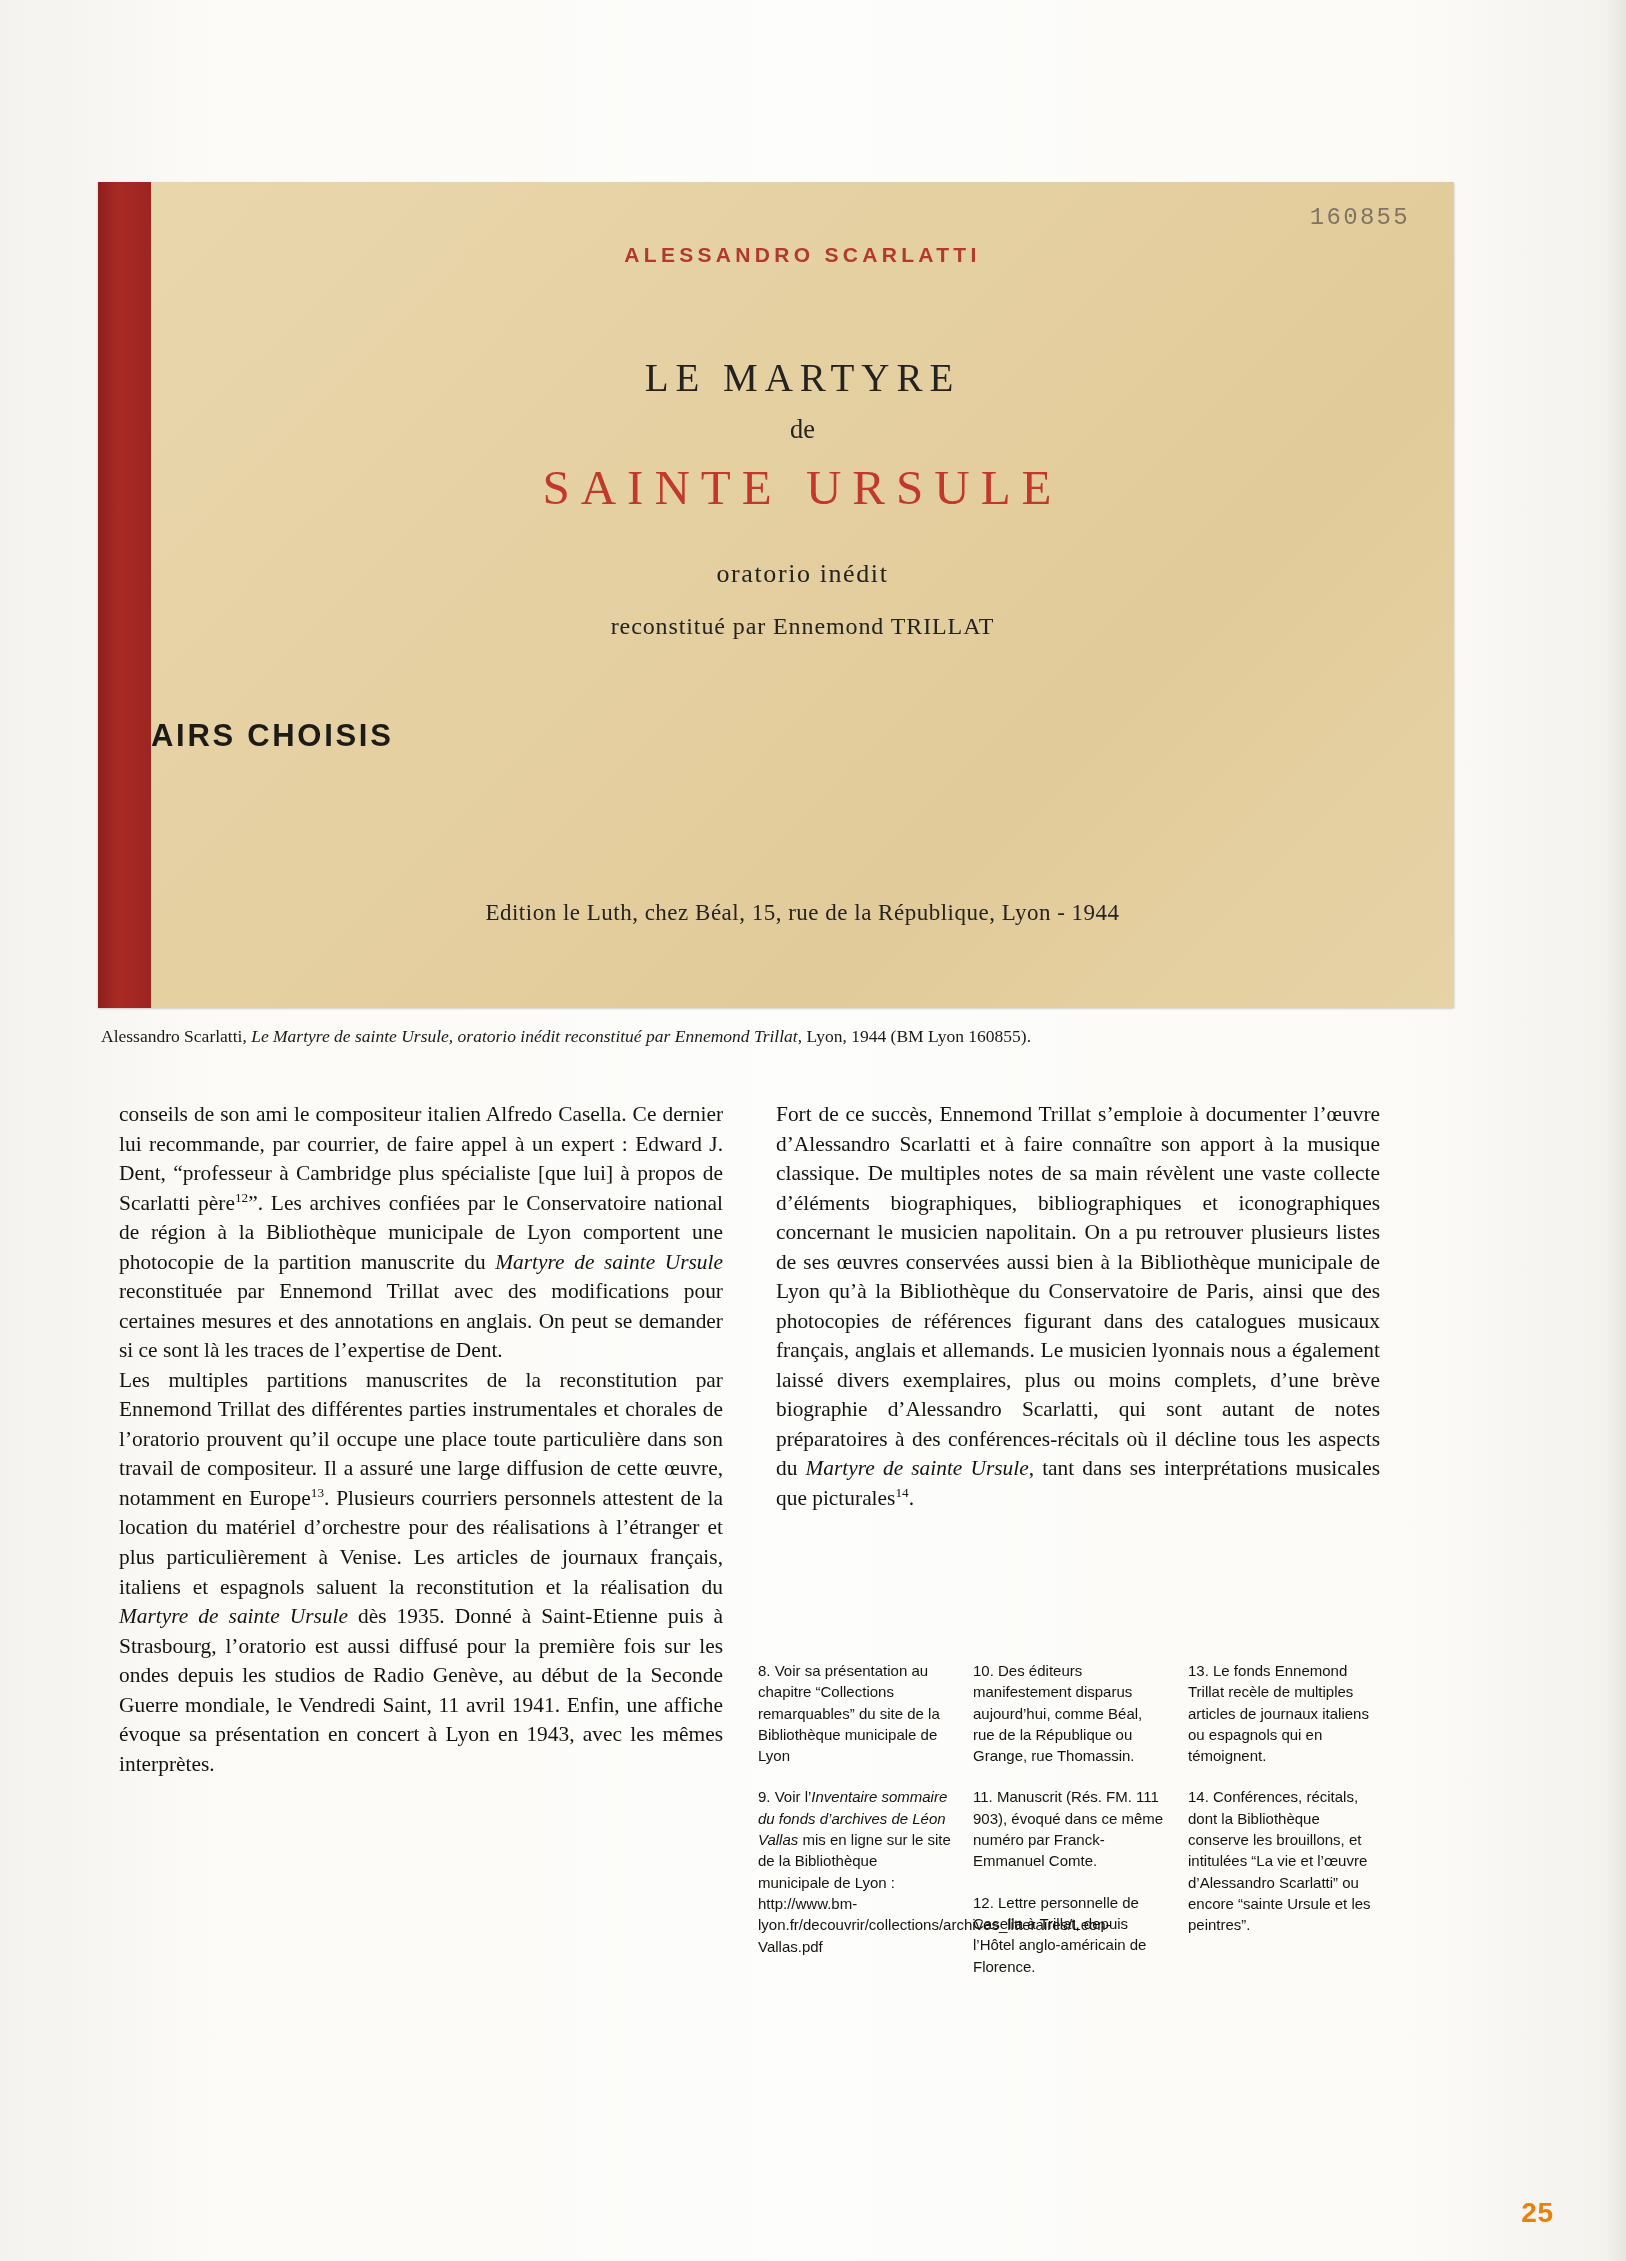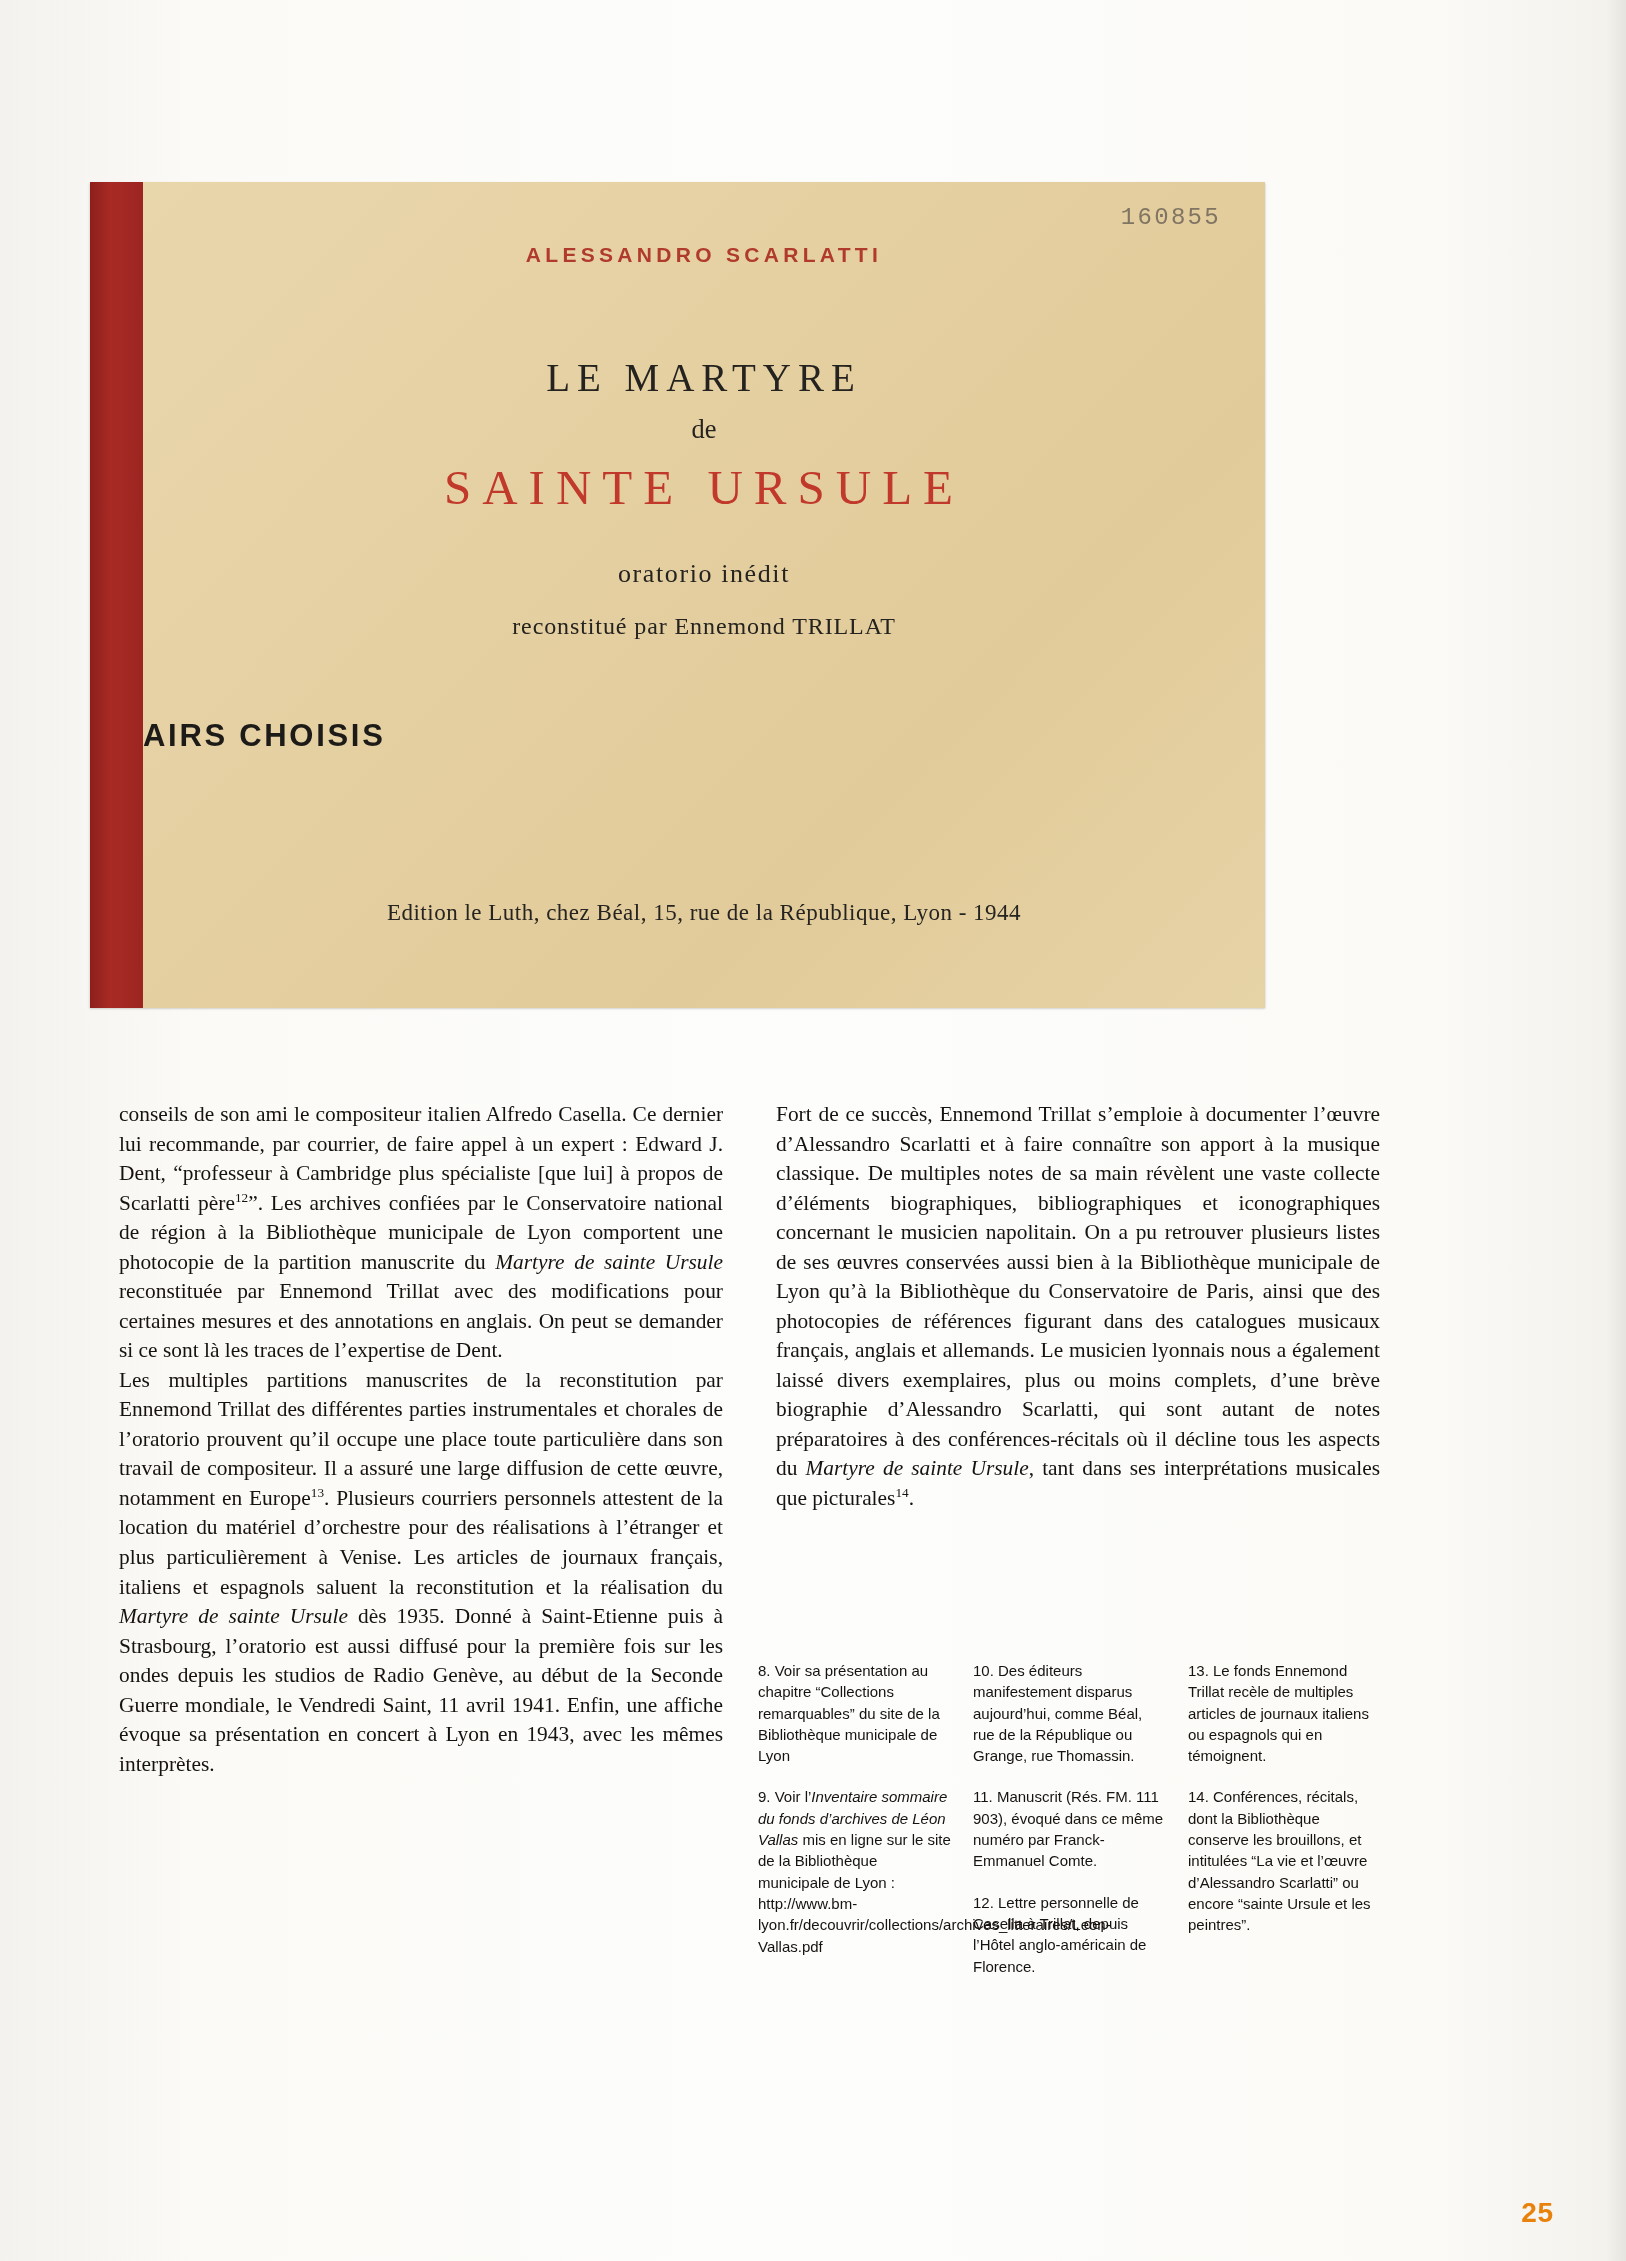--- a/index.html
+++ b/index.html
@@ -18,23 +18,23 @@
   .page {
     position: absolute;
     left: 0; top: 0;
     width: 1626px;
     height: 2261px;
   }
 
   
   .plate-wrap {
     position: absolute;
-    left: 90px;
+    left: 98px;
     top: 182px;
-    width: 1175px;
+    width: 1356px;
     height: 826px;
   }
   .plate {
     position: absolute;
     inset: 0;
     background: #e7d2a5;
     background: linear-gradient(135deg, #e9d7ac 0%, #e5d0a2 40%, #e2cb9a 70%, #e6d3a6 100%);
     box-shadow: 0 0.8px 2.3px rgba(0,0,0,0.25);
   }
   .plate-spine {
@@ -217,20 +217,23 @@
         <div class="title-de">de</div>
         <div class="title-sainte">SAINTE  URSULE</div>
         <div class="subtitle-oratorio">oratorio  inédit</div>
         <div class="subtitle-reconstitue">reconstitué  par  Ennemond  TRILLAT</div>
         <div class="airs-choisis">AIRS CHOISIS</div>
         <div class="imprint">Edition  le  Luth,  chez  Béal,  15,  rue  de  la  République,  Lyon - 1944</div>
       </div>
     </div>
   </div>
 
+  <div class="figure-caption">
+    <span>Alessandro Scarlatti, </span><i>Le Martyre de sainte Ursule, oratorio inédit reconstitué par Ennemond Trillat</i><span>, Lyon, 1944 (BM Lyon 160855).</span>
+  </div>
 
   <div class="col col-left">
     <p><span>conseils de son ami le compositeur italien Alfredo Casella. Ce dernier lui recommande, par courrier, de faire appel à un expert : Edward J. Dent, “professeur à Cambridge plus spécialiste [que lui] à propos de Scarlatti père</span><sup>12</sup><span>”. Les archives confiées par le Conservatoire national de région à la Bibliothèque municipale de Lyon comportent une photocopie de la partition manuscrite du </span><i>Martyre de sainte Ursule</i><span> reconstituée par Ennemond Trillat avec des modifications pour certaines mesures et des annotations en anglais. On peut se demander si ce sont là les traces de l’expertise de Dent.</span></p>
     <p><span>Les multiples partitions manuscrites de la reconstitution par Ennemond Trillat des différentes parties instrumentales et chorales de l’oratorio prouvent qu’il occupe une place toute particulière dans son travail de compositeur. Il a assuré une large diffusion de cette œuvre, notamment en Europe</span><sup>13</sup><span>. Plusieurs courriers personnels attestent de la location du matériel d’orchestre pour des réalisations à l’étranger et plus particulièrement à Venise. Les articles de journaux français, italiens et espagnols saluent la reconstitution et la réalisation du </span><i>Martyre de sainte Ursule</i><span> dès 1935. Donné à Saint-Etienne puis à Strasbourg, l’oratorio est aussi diffusé pour la première fois sur les ondes depuis les studios de Radio Genève, au début de la Seconde Guerre mondiale, le Vendredi Saint, 11 avril 1941. Enfin, une affiche évoque sa présentation en concert à Lyon en 1943, avec les mêmes interprètes.</span></p>
   </div>
 
   <div class="col col-right">
     <p><span>Fort de ce succès, Ennemond Trillat s’emploie à documenter l’œuvre d’Alessandro Scarlatti et à faire connaître son apport à la musique classique. De multiples notes de sa main révèlent une vaste collecte d’éléments biographiques, bibliographiques et iconographiques concernant le musicien napolitain. On a pu retrouver plusieurs listes de ses œuvres conservées aussi bien à la Bibliothèque municipale de Lyon qu’à la Bibliothèque du Conservatoire de Paris, ainsi que des photocopies de références figurant dans des catalogues musicaux français, anglais et allemands. Le musicien lyonnais nous a également laissé divers exemplaires, plus ou moins complets, d’une brève biographie d’Alessandro Scarlatti, qui sont autant de notes préparatoires à des conférences-récitals où il décline tous les aspects du </span><i>Martyre de sainte Ursule</i><span>, tant dans ses interprétations musicales que picturales</span><sup>14</sup><span>.</span></p>
   </div>
 

